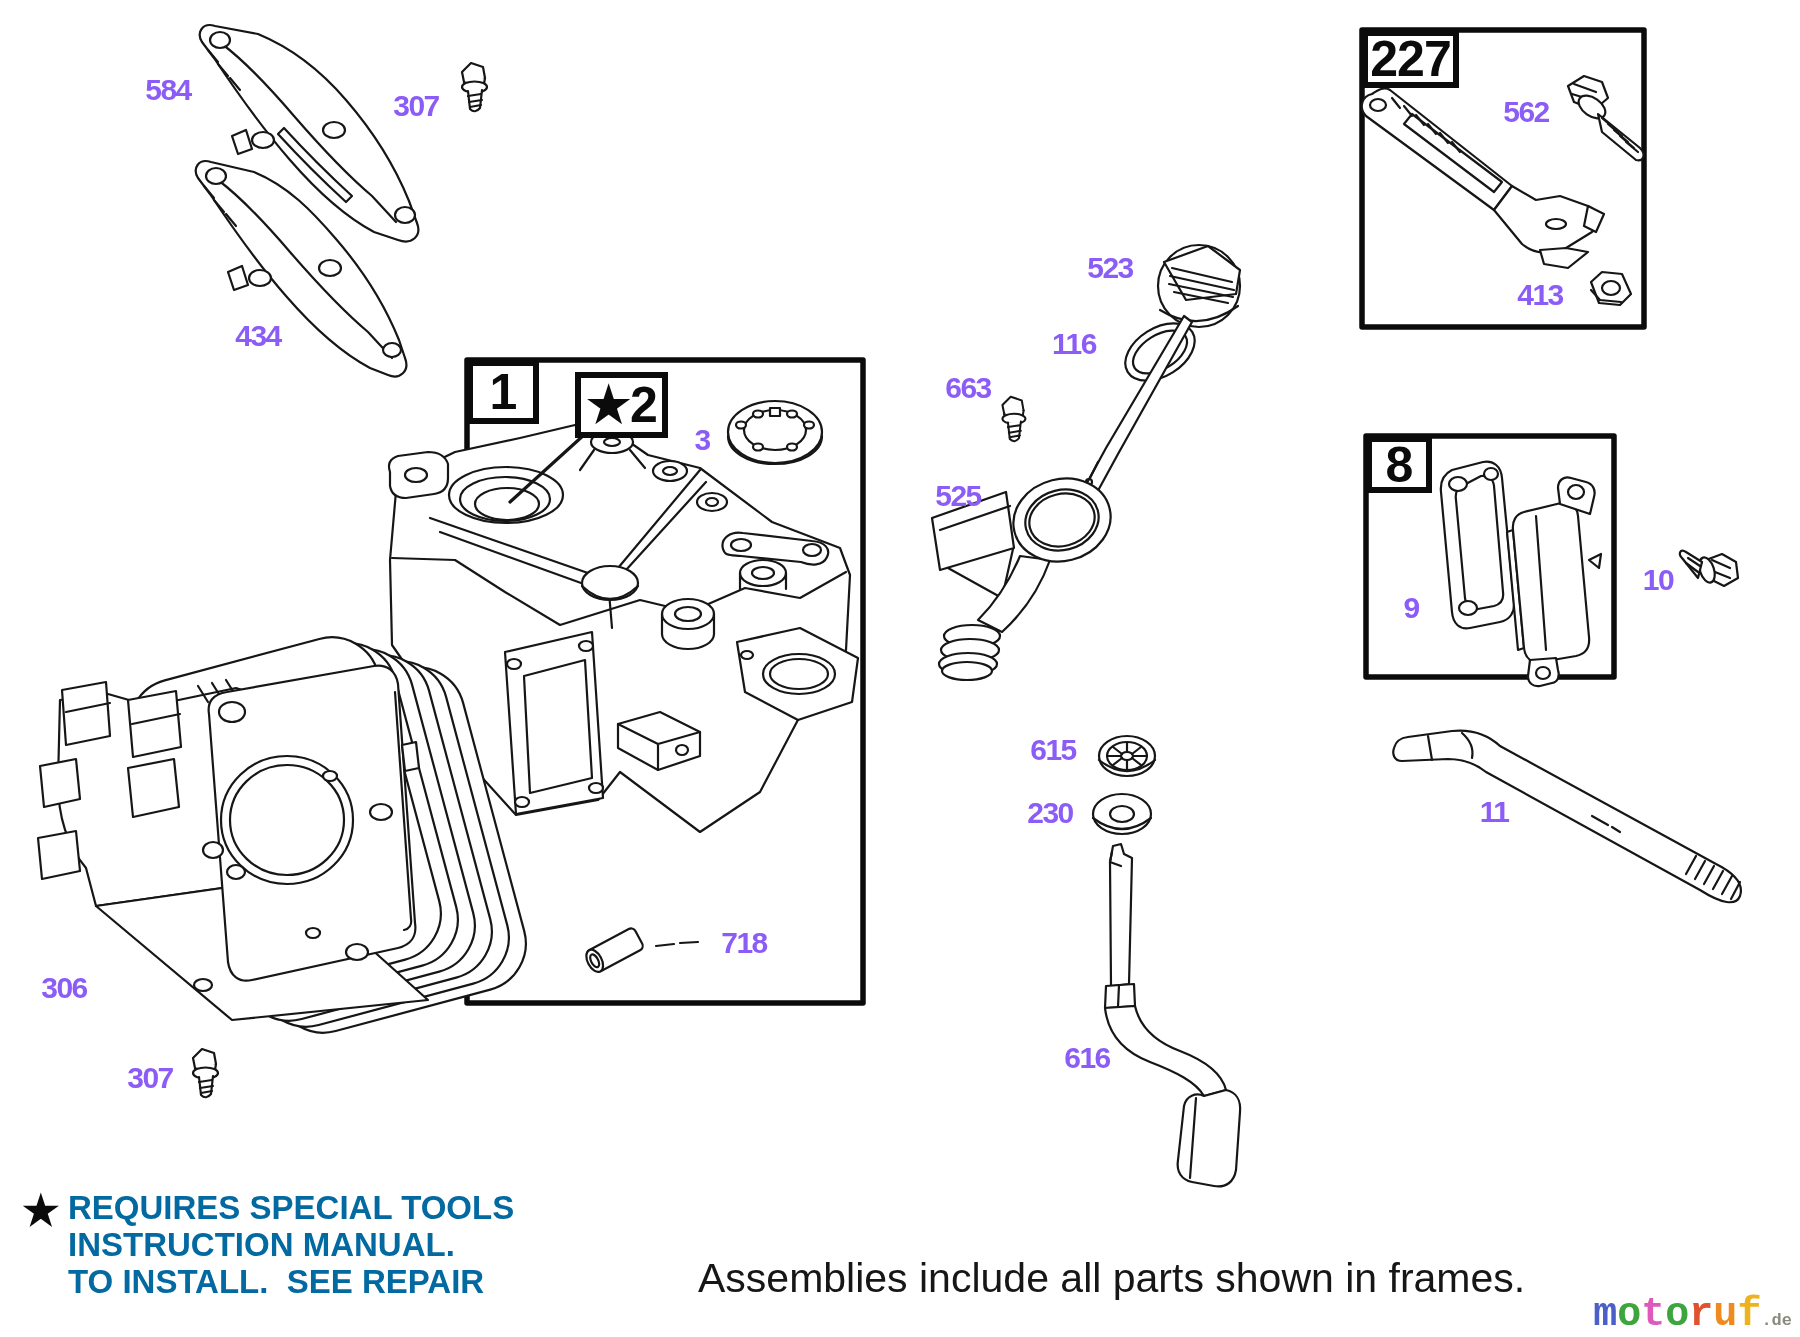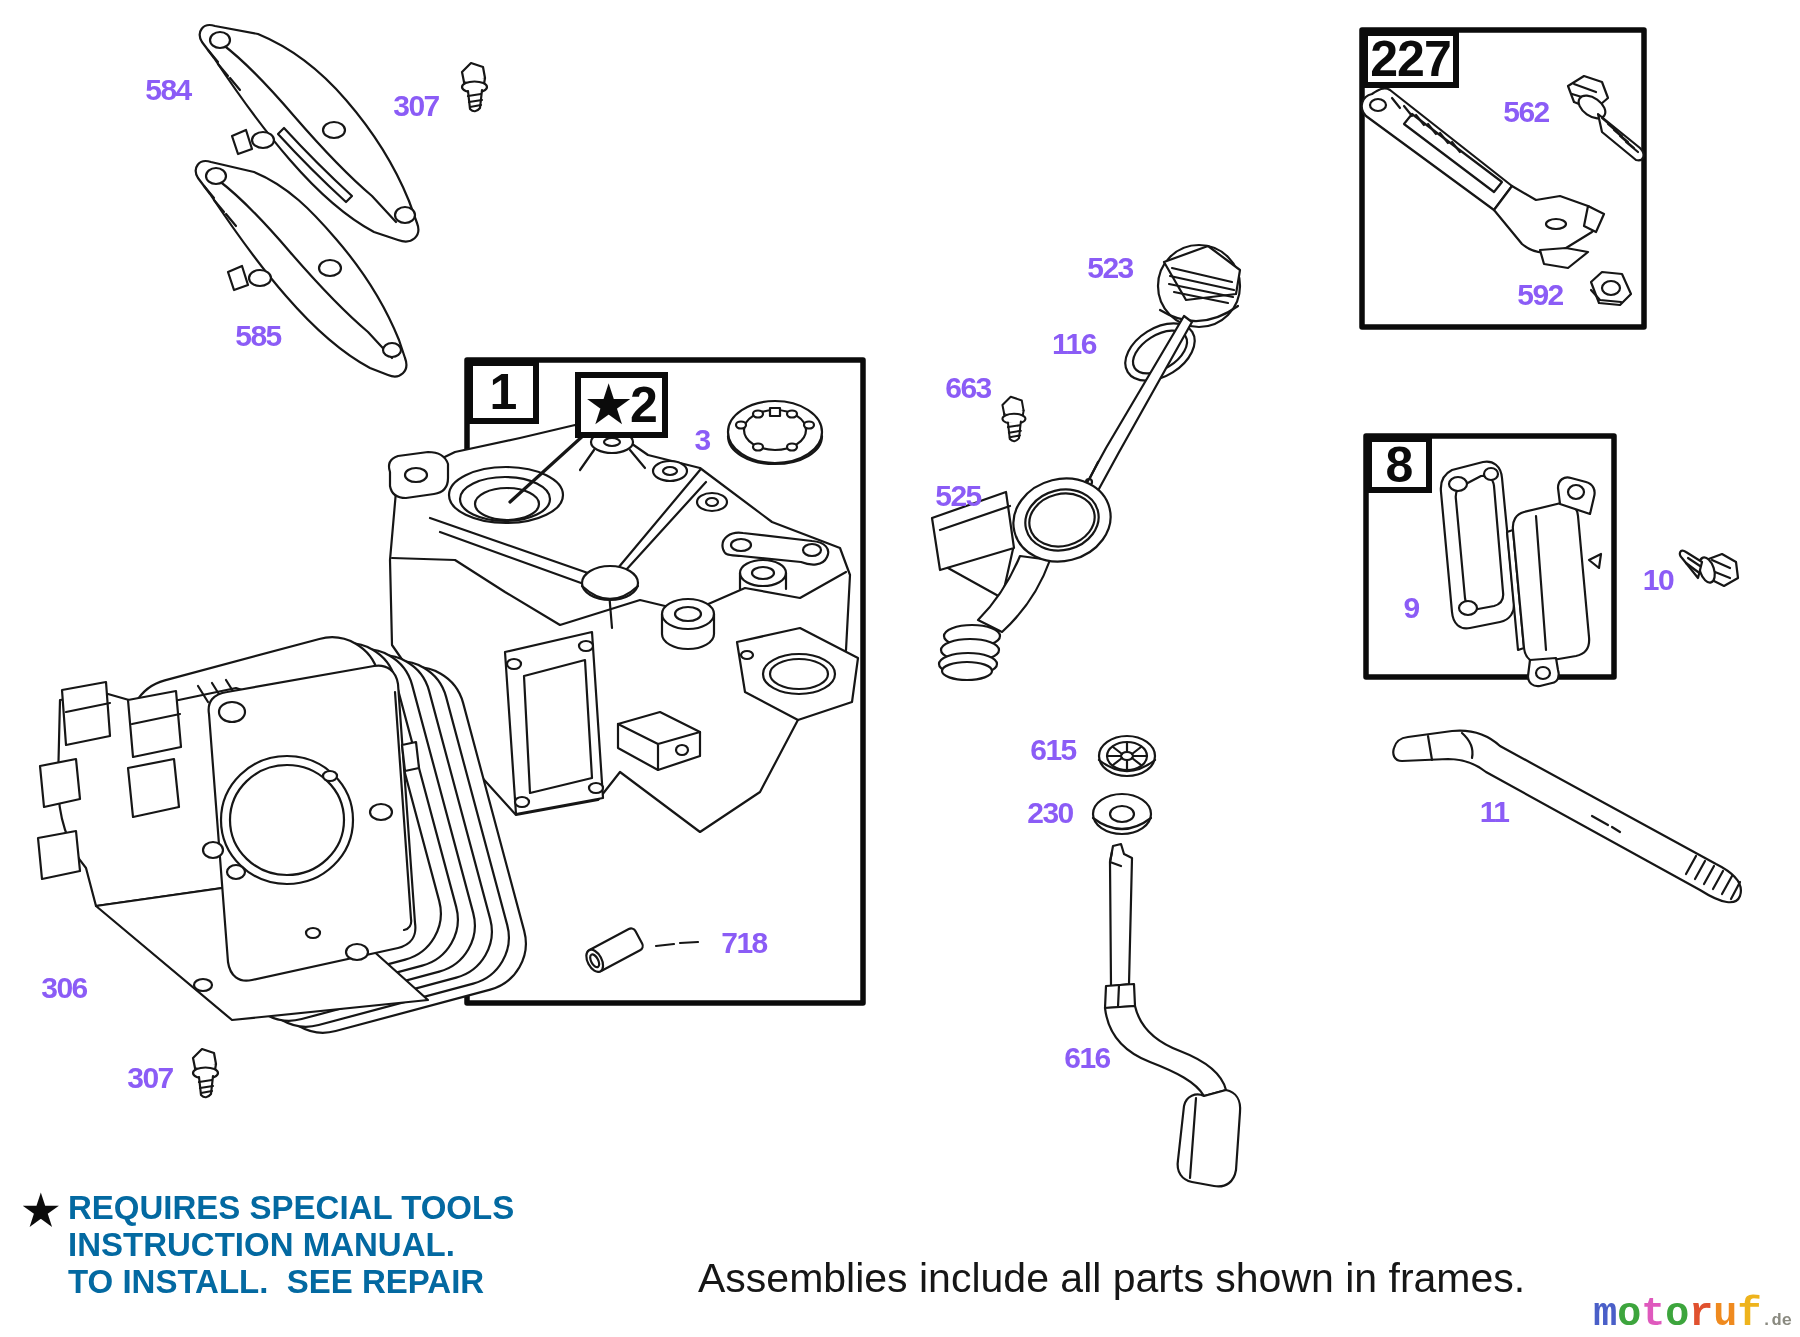--- a/index.html
+++ b/index.html
@@ -283,34 +283,34 @@
     <path fill="none" d="M1428,736 L1432,760"></path>
     <path fill="none" d="M1462,733 C1470,740 1474,748 1472,758"></path>
     <path fill="none" d="M1696,856 l-10,18 M1705,861 l-10,18 M1714,866 l-10,18 M1723,871 l-10,18 M1732,876 l-10,18 M1740,882 l-9,17"></path>
     <path fill="none" d="M1592,816 l16,9 M1612,827 l8,5"></path>
   </g>
 </svg>
 
   <div class="labels-layer">
       <div class="part-label" style="left: 168px; top: 90px;">584</div>
       <div class="part-label" style="left: 416px; top: 106px;">307</div>
-      <div class="part-label" style="left: 258px; top: 336px;">585</div>
+      <div class="part-label" style="left: 258px; top: 336px;">434</div>
       <div class="part-label" style="left: 702px; top: 440px;">3</div>
       <div class="part-label" style="left: 1110px; top: 268px;">523</div>
       <div class="part-label" style="left: 1074px; top: 344px;">116</div>
       <div class="part-label" style="left: 968px; top: 388px;">663</div>
       <div class="part-label" style="left: 958px; top: 496px; text-align: right;">525</div>
       <div class="part-label" style="left: 1053px; top: 750px;">615</div>
       <div class="part-label" style="left: 1050px; top: 813px;">230</div>
       <div class="part-label" style="left: 744px; top: 943px;">718</div>
       <div class="part-label" style="left: 1087px; top: 1058px;">616</div>
       <div class="part-label" style="left: 64px; top: 988px;">306</div>
       <div class="part-label" style="left: 150px; top: 1078px;">307</div>
       <div class="part-label" style="left: 1526px; top: 112px;">562</div>
-      <div class="part-label" style="left: 1540px; top: 295px;">592</div>
+      <div class="part-label" style="left: 1540px; top: 295px;">413</div>
       <div class="part-label" style="left: 1411px; top: 608px;">9</div>
       <div class="part-label" style="left: 1658px; top: 580px;">10</div>
       <div class="part-label" style="left: 1494px; top: 812px;">11</div>
       <div class="boxed-label" style="left: 467px; top: 360px; width: 72px; height: 64px;">1</div>
       <div class="boxed-label" style="left: 575px; top: 372px; width: 93px; height: 66px;">★2</div>
       <div class="boxed-label" style="left: 1362px; top: 30px; width: 97px; height: 58px;">227</div>
       <div class="boxed-label" style="left: 1366px; top: 436px; width: 66px; height: 57px;">8</div>
     </div>
 
   <div class="footnote">

